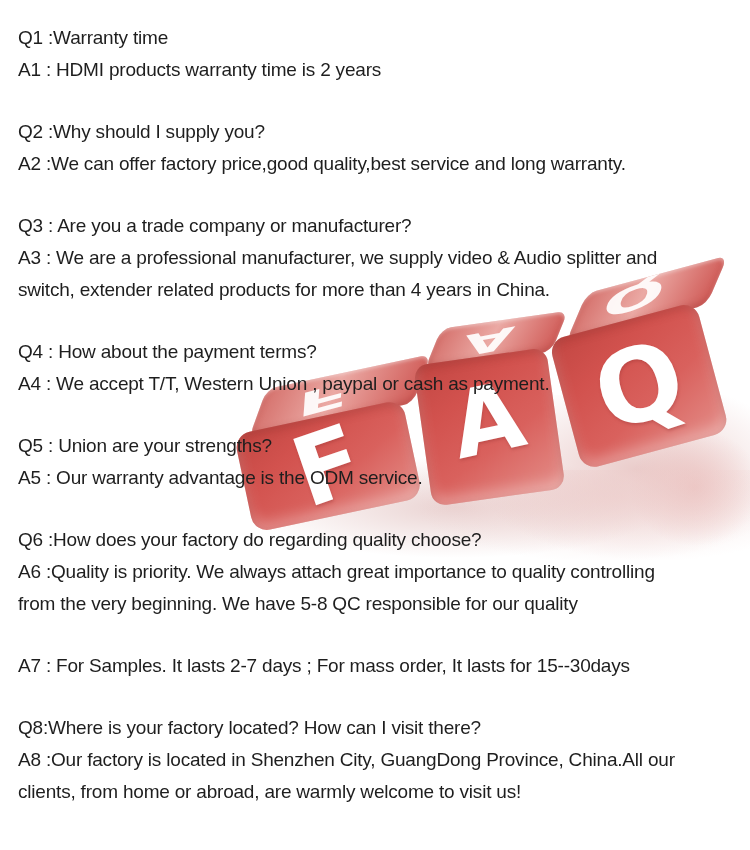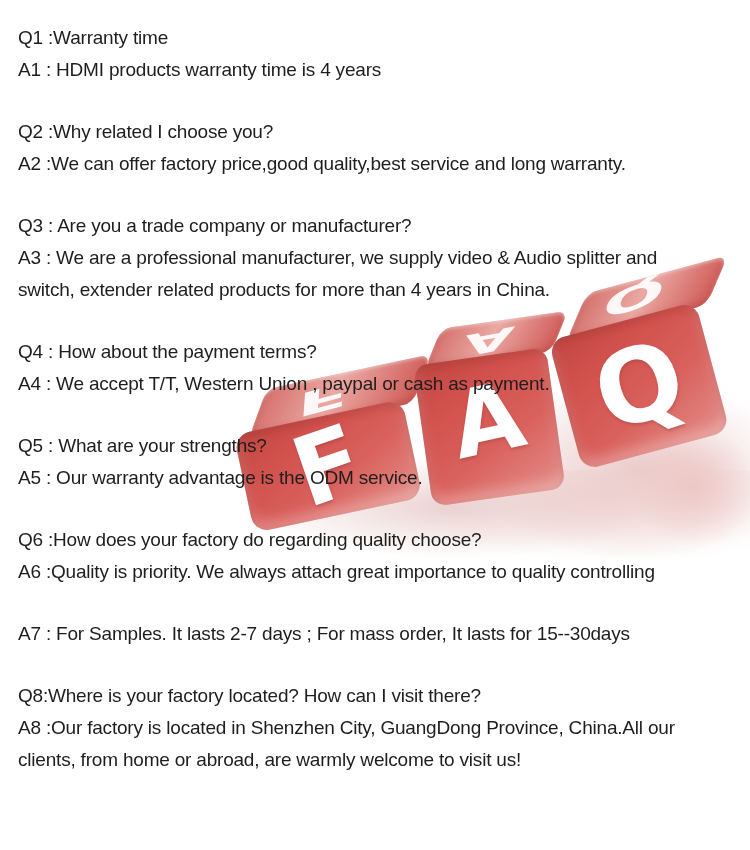--- a/index.html
+++ b/index.html
@@ -95,47 +95,48 @@
       <div class="die-front">
         <span class="letter">Q</span>
       </div>
     </div>
   </div>
 
   <div class="faq">
 
     <div class="qa-block">
       <div class="line">Q1 :Warranty time</div>
-      <div class="line">A1 : HDMI products warranty time is 4 years</div>
+      <div class="line">A1 : HDMI products warranty time is 2 years</div>
     </div>
 
     <div class="qa-block">
-      <div class="line">Q2 :Why related I choose you?</div>
+      <div class="line">Q2 :Why should I supply you?</div>
       <div class="line">A2 :We can offer factory price,good quality,best service and long warranty.</div>
     </div>
 
     <div class="qa-block">
       <div class="line">Q3 : Are you a trade company or manufacturer?</div>
       <div class="line">A3 : We are a professional manufacturer, we supply video &amp; Audio splitter and</div>
       <div class="line">switch, extender related products for more than 4 years in China.</div>
     </div>
 
     <div class="qa-block">
       <div class="line">Q4 : How about the payment terms?</div>
       <div class="line">A4 : We accept T/T, Western Union , paypal or cash as payment.</div>
     </div>
 
     <div class="qa-block">
-      <div class="line">Q5 : What are your strengths?</div>
+      <div class="line">Q5 : Union are your strengths?</div>
       <div class="line">A5 : Our warranty advantage is the ODM service.</div>
     </div>
 
     <div class="qa-block">
       <div class="line">Q6 :How does your factory do regarding quality choose?</div>
       <div class="line">A6 :Quality is priority. We always attach great importance to quality controlling</div>
+      <div class="line">from the very beginning. We have 5-8 QC responsible for our quality</div>
     </div>
 
     <div class="qa-block">
       <div class="line">A7 : For Samples. It lasts 2-7 days ; For mass order, It lasts for 15--30days</div>
     </div>
 
     <div class="qa-block">
       <div class="line">Q8:Where is your factory located? How can I visit there?</div>
       <div class="line">A8 :Our factory is located in Shenzhen City, GuangDong Province, China.All our</div>
       <div class="line">clients, from home or abroad, are warmly welcome to visit us!</div>

